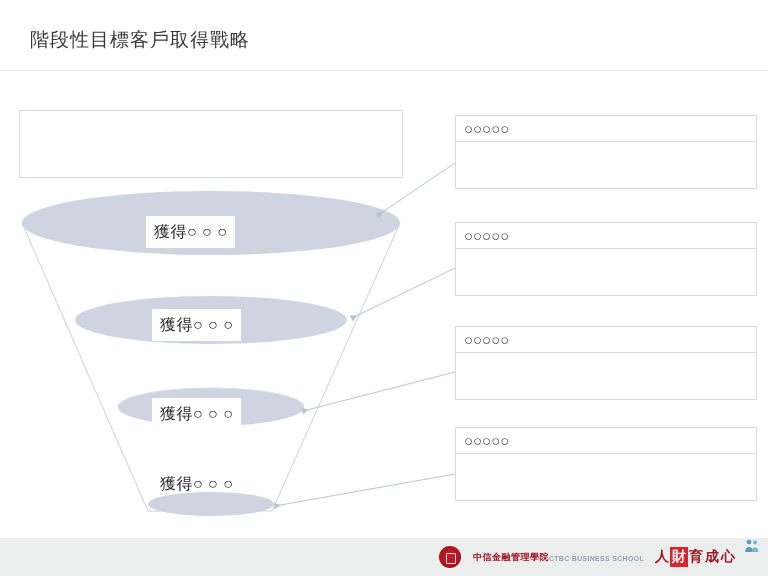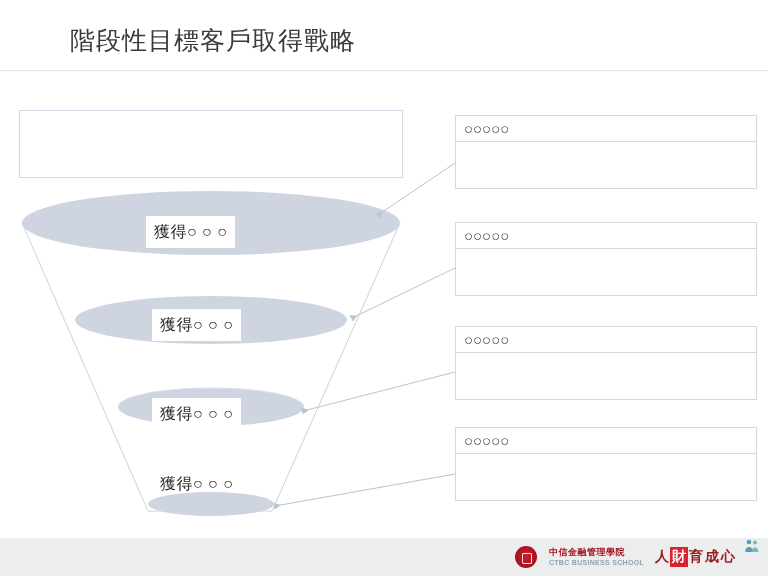--- a/index.html
+++ b/index.html
@@ -6,22 +6,22 @@
   body{
     width:768px;height:576px;background:#ffffff;
     font-family:"Liberation Sans","DejaVu Sans",sans-serif;
     overflow:hidden;position:relative;
   }
   .slide{position:absolute;inset:0;background:#fff;}
 
   
   .title{
     position:absolute;left:30px;top:25px;
-    font-size:25px;line-height:30px;color:#3a3a3a;
-    letter-spacing:1px;font-weight:400;white-space:nowrap;margin-left:40px;
+    font-size:19px;line-height:30px;color:#3a3a3a;
+    letter-spacing:1px;font-weight:400;white-space:nowrap;
   }
   .title-rule{
     position:absolute;left:0;top:70px;width:768px;height:1px;
     background:#e3e3e3;
   }
 
   
   .top-box{
     position:absolute;left:19px;top:110px;width:384px;height:68px;
     border:1.5px solid #d4d9e8;background:#ffffff;box-sizing:border-box;
@@ -77,21 +77,21 @@
   .seal{
     width:22px;height:22px;border-radius:50%;
     background:radial-gradient(circle at 50% 45%, #c8202e 0%, #a8111d 70%, #8d0f19 100%);
     position:relative;flex:0 0 auto;
   }
   .seal::after{
     content:"";position:absolute;left:50%;top:50%;
     width:8px;height:9px;margin:-4px 0 0 -4px;
     border:1px solid rgba(255,255,255,.85);border-radius:1px;
   }
-  .school{display:flex;flex-direction:column;justify-content:center;line-height:1;margin-left:6px;}
+  .school{display:flex;flex-direction:row;justify-content:center;line-height:1;margin-left:6px;}
   .school .cn{font-size:9px;color:#a01420;letter-spacing:.5px;font-weight:bold;}
   .school .en{font-size:7px;color:#8fa3b8;letter-spacing:.3px;font-weight:bold;margin-top:2px;}
   .center-mark{display:flex;align-items:center;margin-left:4px;}
   .center-mark .ch{
     font-size:14px;font-weight:bold;color:#9d1c24;letter-spacing:0;
     padding:0 1px;
   }
   .center-mark .ch.hl{background:#d9232e;color:#ffffff;padding:1px 2px;}
   .people{
     width:16px;height:16px;margin-left:2px;position:relative;flex:0 0 auto;

